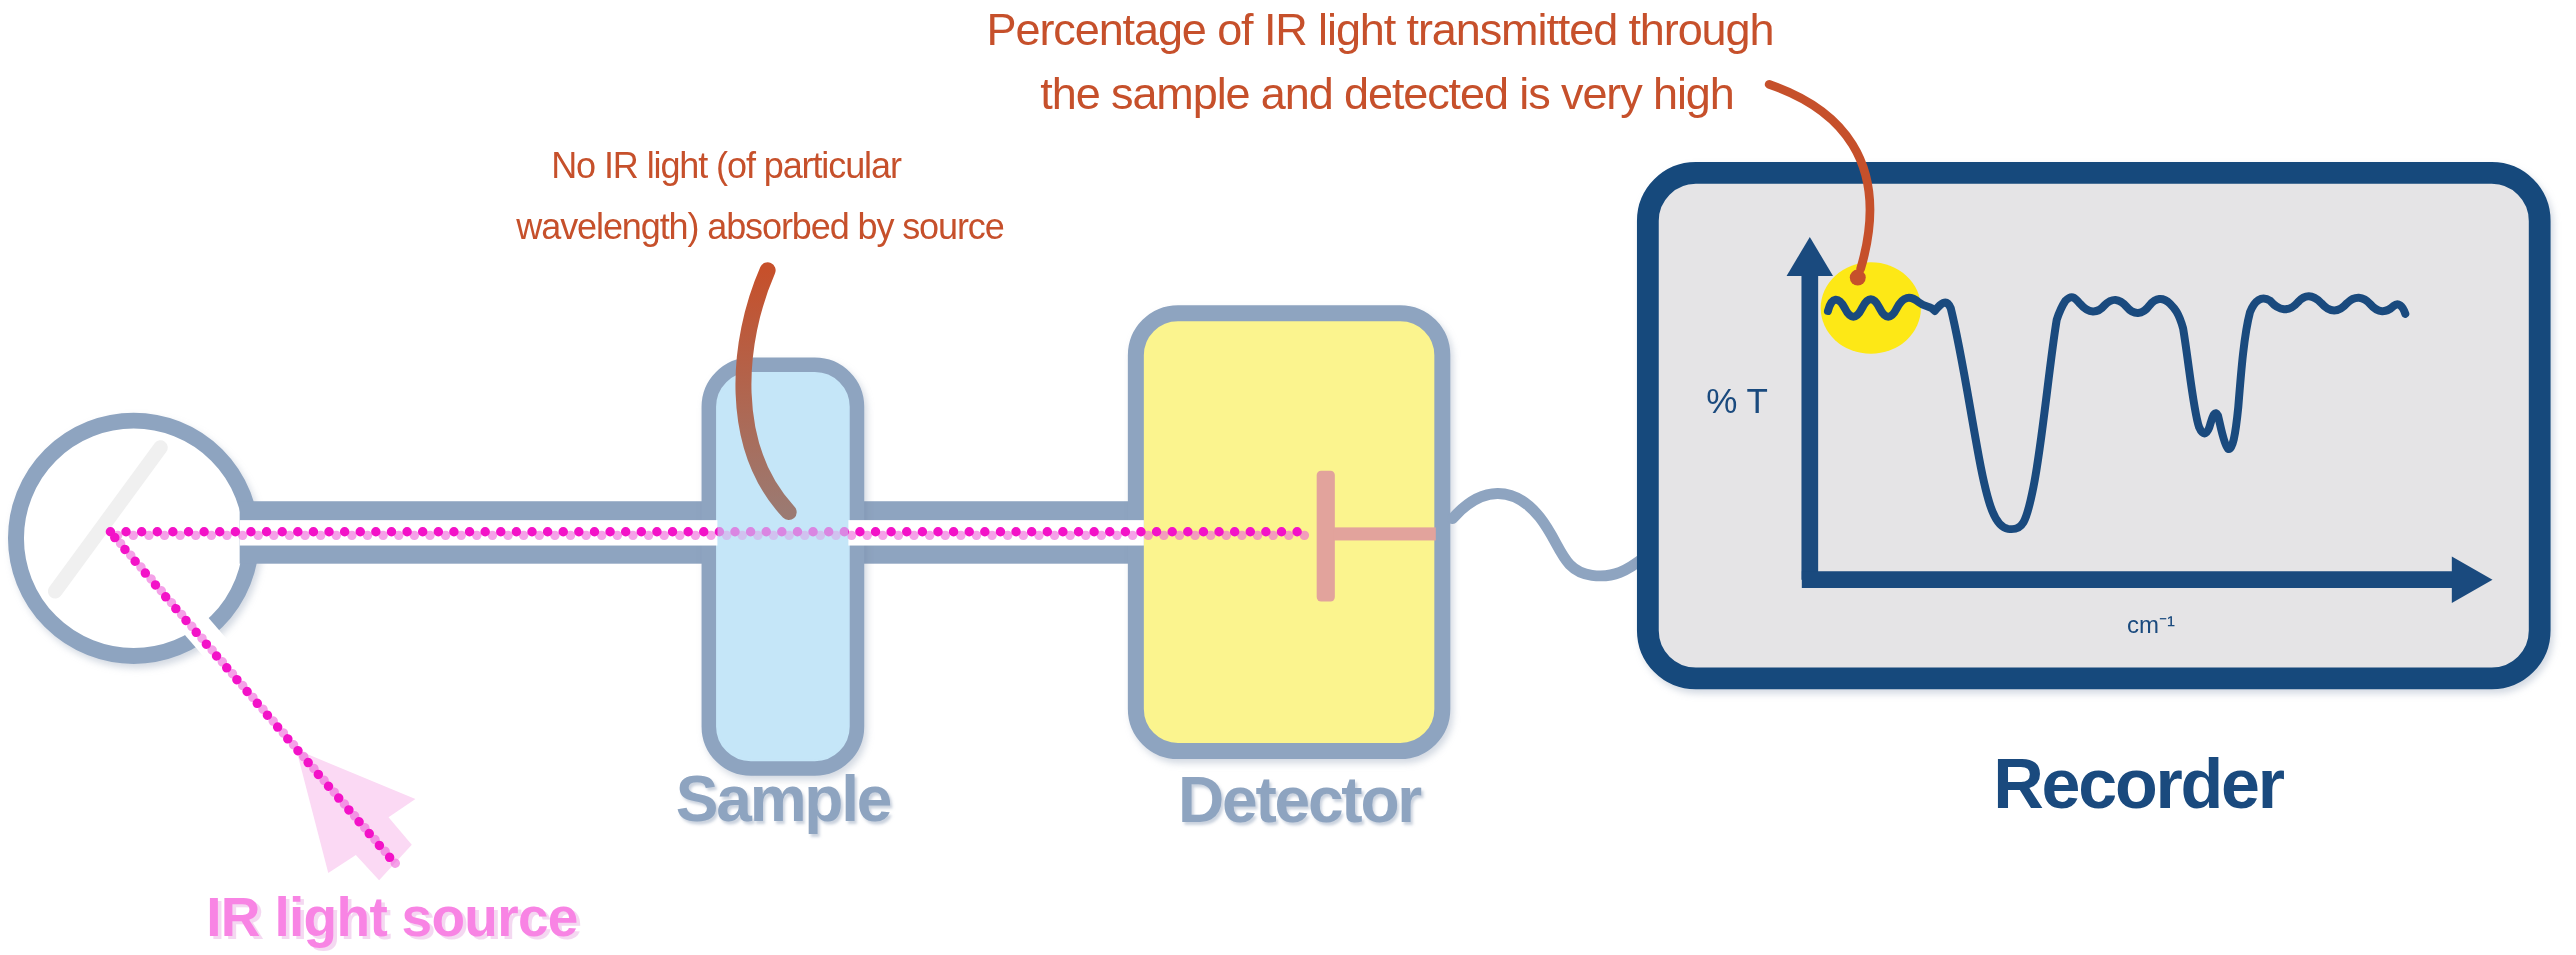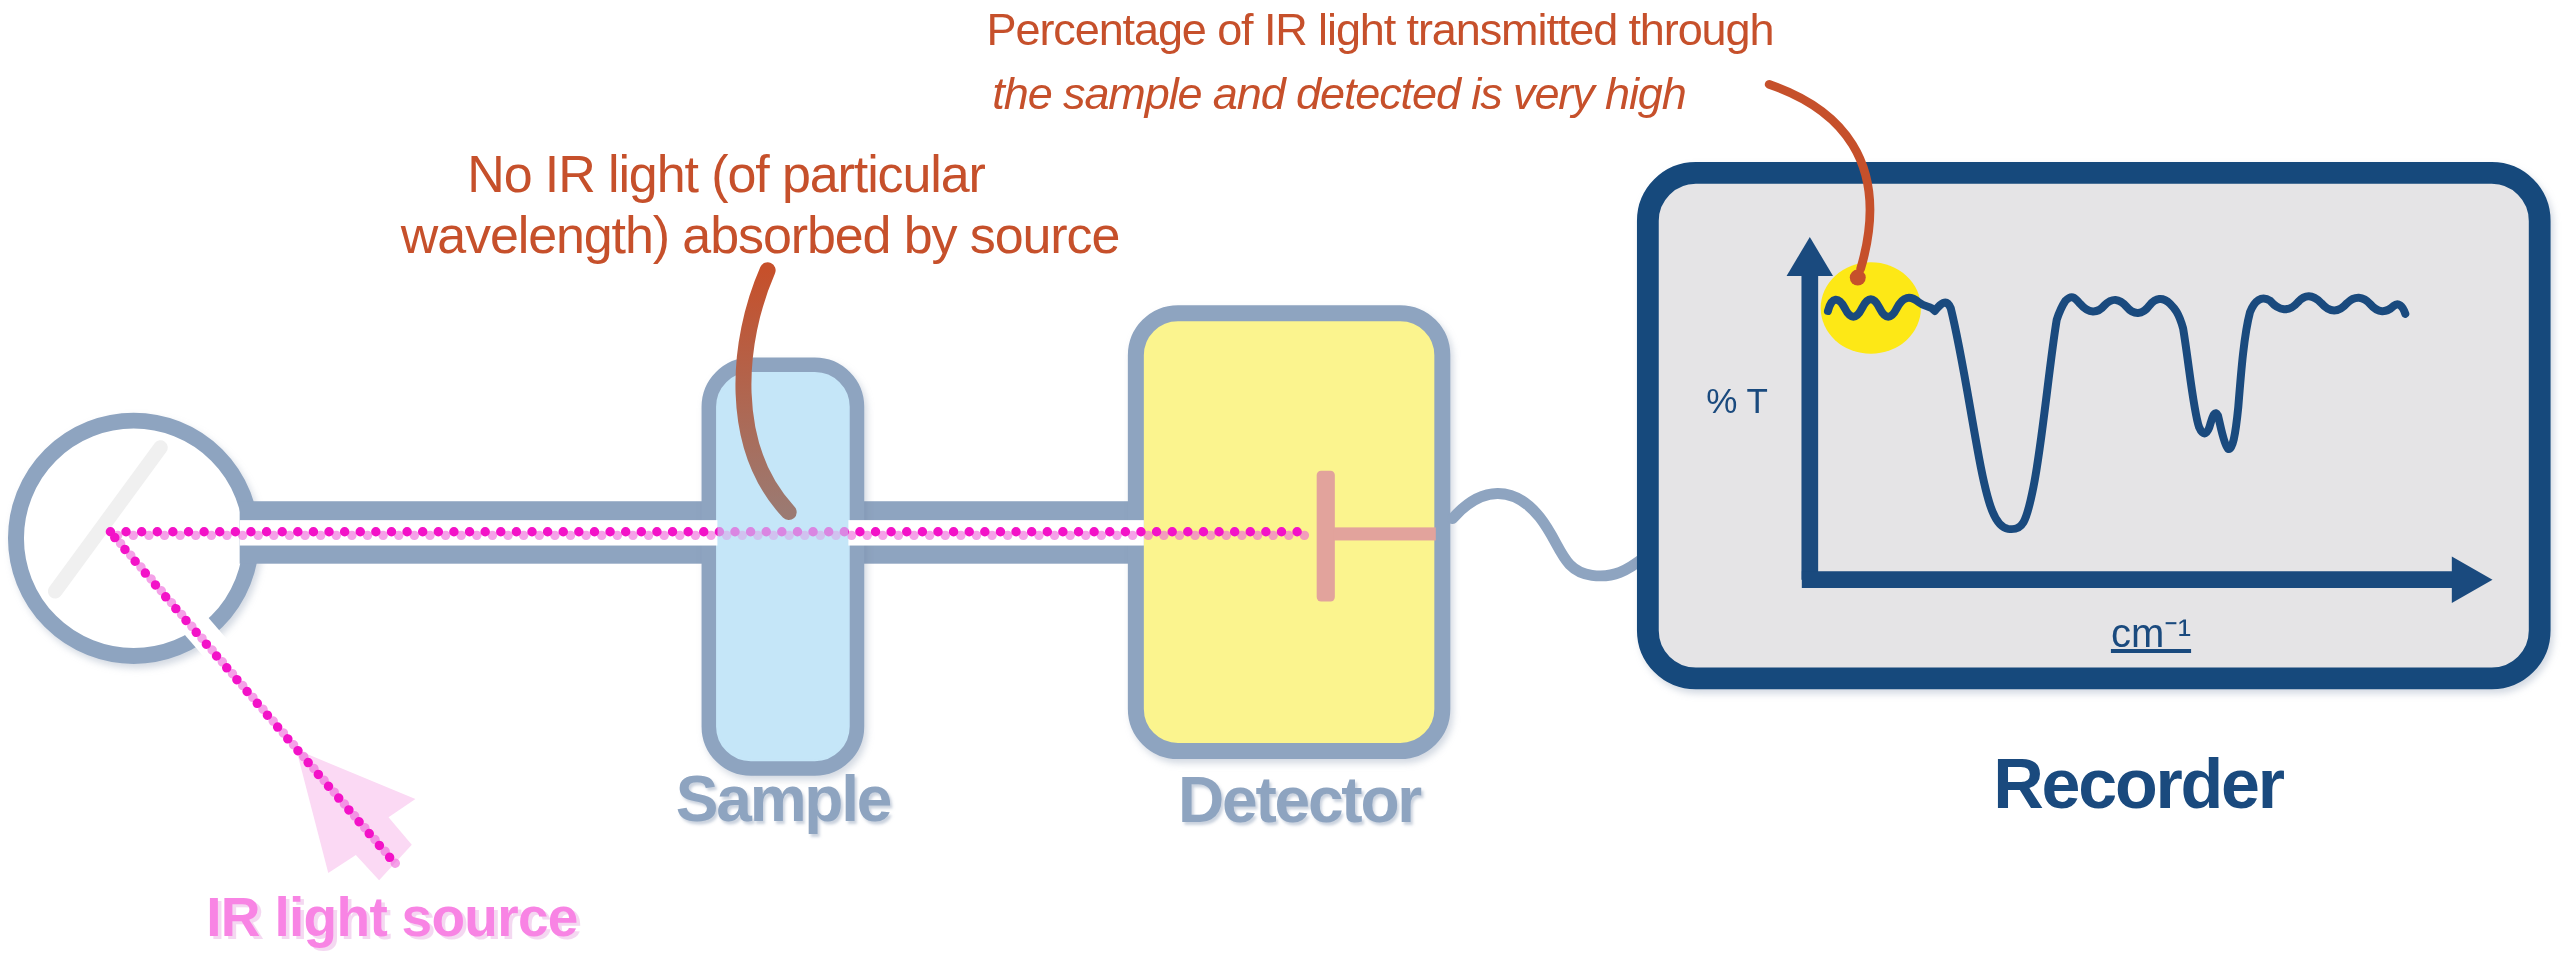--- a/index.html
+++ b/index.html
@@ -26,29 +26,29 @@
   .spectrum{stroke:var(--navy_line);stroke-width:11;fill:none;stroke-linecap:round;stroke-linejoin:round;}
   .highlight{fill:var(--highlight);}
   .orange-curve{stroke:var(--orange);stroke-width:12;fill:none;stroke-linecap:round;}
   .orange-dot{fill:var(--orange);}
   .brown-curve{stroke:url(#fadeBrown);stroke-width:22;fill:none;stroke-linecap:round;}
 
   
   .txt{position:absolute;white-space:nowrap;line-height:1;}
   .center{transform:translateX(-50%);}
   .annotation{color:var(--orange);font-size:45px;letter-spacing:-1.1px;font-weight:400;}
-  .annotation2{font-size:52px;text-align:right;}
+  .annotation2{font-size:36px;text-align:right;}
   .comp-label{color:var(--steel);font-weight:700;font-size:64px;letter-spacing:-2.2px;
               text-shadow:2.2px 2.9px 2.9px rgba(150,165,190,.5);}
   .recorder-label{color:var(--navy_line);font-weight:700;font-size:70px;letter-spacing:-2.2px;}
   .source-label{color:var(--pink_label);font-weight:700;font-size:55px;letter-spacing:-0.7px;
                 text-shadow:3.6px 2.9px 0 rgba(243,212,239,.9);text-align:right;}
   .plot-label{color:var(--navy_line);font-weight:400;}
   .ylabel{font-size:35px;}
-  .xlabel{font-size:40px;text-decoration:underline;}
+  .xlabel{font-size:24px;}
 </style>
 </head>
 <body>
 
 <div class="stage">
 
   <svg viewBox="0 0 3547 1316">
     <defs>
       <linearGradient id="fadeBrown" x1="0" y1="0" x2="0" y2="1">
         <stop offset="0" stop-color="#c6502b"></stop>
@@ -135,21 +135,21 @@
          C 3274 431, 3286 431, 3296 421
          C 3302 416, 3308 420, 3312 432"></path>
 
     <path class="orange-curve" d="M 2436 116 C 2530 148, 2606 220, 2562 370"></path>
     <circle cx="2558" cy="382" r="11" class="orange-dot"></circle>
 
     <path class="brown-curve" d="M 1057 372 C 1014 470, 1002 615, 1086 705"></path>
   </svg>
 
   <div class="txt annotation center" style="left:1380px;top:7.3px;">Percentage of IR light transmitted through</div>
-  <div class="txt annotation center" style="left:1339px;top:71px;font-style:italic;">the sample and detected is very high</div>
+  <div class="txt annotation center" style="left:1387px;top:71px;">the sample and detected is very high</div>
 
   <div class="txt annotation annotation2 center" style="left:726px;top:148px;">No IR light (of particular</div>
   <div class="txt annotation annotation2 center" style="left:760px;top:209px;">wavelength) absorbed by source</div>
 
   <div class="txt comp-label center" style="left:1299px;top:768px;">Detector</div>
   <div class="txt comp-label center" style="left:783px;top:767px;">Sample</div>
   <div class="txt recorder-label center" style="left:2138px;top:749px;">Recorder</div>
   <div class="txt source-label center" style="left:392px;top:890px;">IR light source</div>
 
   <div class="txt plot-label ylabel center" style="left:1737px;top:383px;">% T</div>

